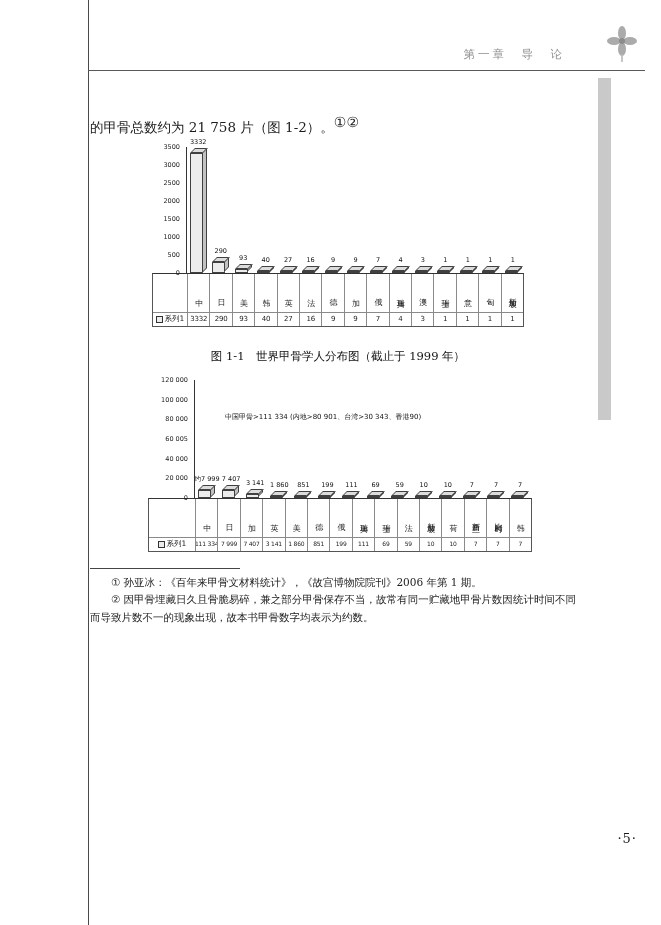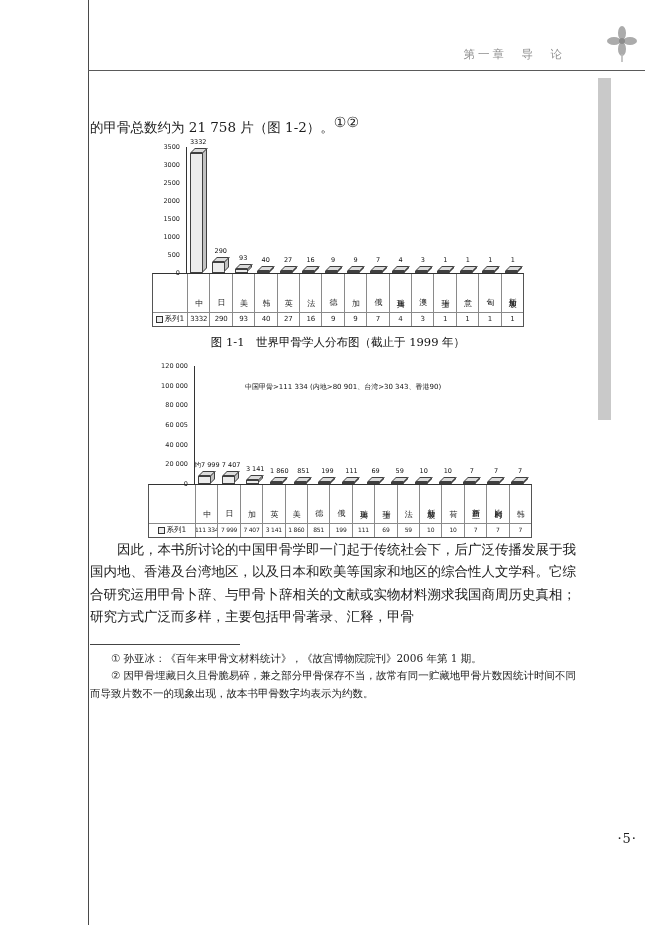--- a/index.html
+++ b/index.html
@@ -60,21 +60,21 @@
   .bar-side {
     position:absolute; left:100%; top:-1px; width:5px; height:calc(100% + 2px);
     background:#c2c2c2; border:1px solid #404040;
     transform:skewY(-45deg); transform-origin:top left;
   }
   .bar-label {
     position:absolute; left:50%; transform:translateX(-50%);
     font-size:6.5px; line-height:8px; color:#111; white-space:nowrap;
   }
   .annotation { position:absolute; font-size:7px; color:#111; white-space:nowrap; }
-  .chart-fig[data-chart="1"] .annotation { left:30px; top:10px;margin-left:20px; }
+  .chart-fig[data-chart="1"] .annotation { left:30px; top:26px; }
 
   .chart-table {
     display:grid; border:1px solid #555; border-top:1px solid #333;
   }
   .t-cell {
     border-left:1px solid #8a8a8a; border-top:1px solid #8a8a8a;
     display:flex; align-items:center; justify-content:center;
     overflow:hidden; background:#fff;
   }
   .chart-table .t-cell:nth-child(1),
@@ -84,21 +84,21 @@
     height:38px; font-size:8px; line-height:9px;
     writing-mode:vertical-rl; text-orientation:upright; letter-spacing:1px;
     border-top:none;
   }
   .t-legend { height:14px; font-size:7.5px; gap:2px; white-space:nowrap; }
   .legend-swatch { width:7px; height:7px; border:1px solid #333; background:#ececec; flex:0 0 auto; }
   .t-val { height:14px; font-size:7px; letter-spacing:-0.2px; white-space:nowrap; }
   .chart-fig[data-chart="1"] .t-val { font-size:6px; }
 
   .fig-caption {
-    text-align:center; font-size:11.5px; margin-top:8px;
+    text-align:center; font-size:11.5px; margin-top:22px;
     font-family:"DejaVu Serif","Liberation Serif",serif; color:#111;
     line-height:15px;
   }
 
   
   .fn-divider { width:150px; border-top:1px solid #444; margin-top:16px; }
   .footnotes { margin-top:5px; font-size:10.5px; line-height:17.5px; text-align:justify; }
   .footnotes p { text-indent:2em; }
   .fn-marker { margin-right:3px; }
 
@@ -442,21 +442,20 @@
           <div class="t-cell t-val">69</div>
           <div class="t-cell t-val">59</div>
           <div class="t-cell t-val">10</div>
           <div class="t-cell t-val">10</div>
           <div class="t-cell t-val">7</div>
           <div class="t-cell t-val">7</div>
           <div class="t-cell t-val">7</div>
         </div>
     </figure>
 
-    <p class="body-para">因此，本书所讨论的中国甲骨学即一门起于传统社会下，后广泛传播发展于我国内地、香港及台湾地区，以及日本和欧美等国家和地区的综合性人文学科。它综合研究运用甲骨卜辞、与甲骨卜辞相关的文献或实物材料溯求我国商周历史真相；研究方式广泛而多样，主要包括甲骨著录、汇释，甲骨</p>
 
     <div class="fn-divider"></div>
 
     <div class="footnotes">
       <p><span class="fn-marker">①</span><span>孙亚冰：《百年来甲骨文材料统计》，《故宫博物院院刊》2006 年第 1 期。</span></p>
       <p><span class="fn-marker">②</span><span>因甲骨埋藏日久且骨脆易碎，兼之部分甲骨保存不当，故常有同一贮藏地甲骨片数因统计时间不同而导致片数不一的现象出现，故本书甲骨数字均表示为约数。</span></p>
     </div>
 
   </main>
 

